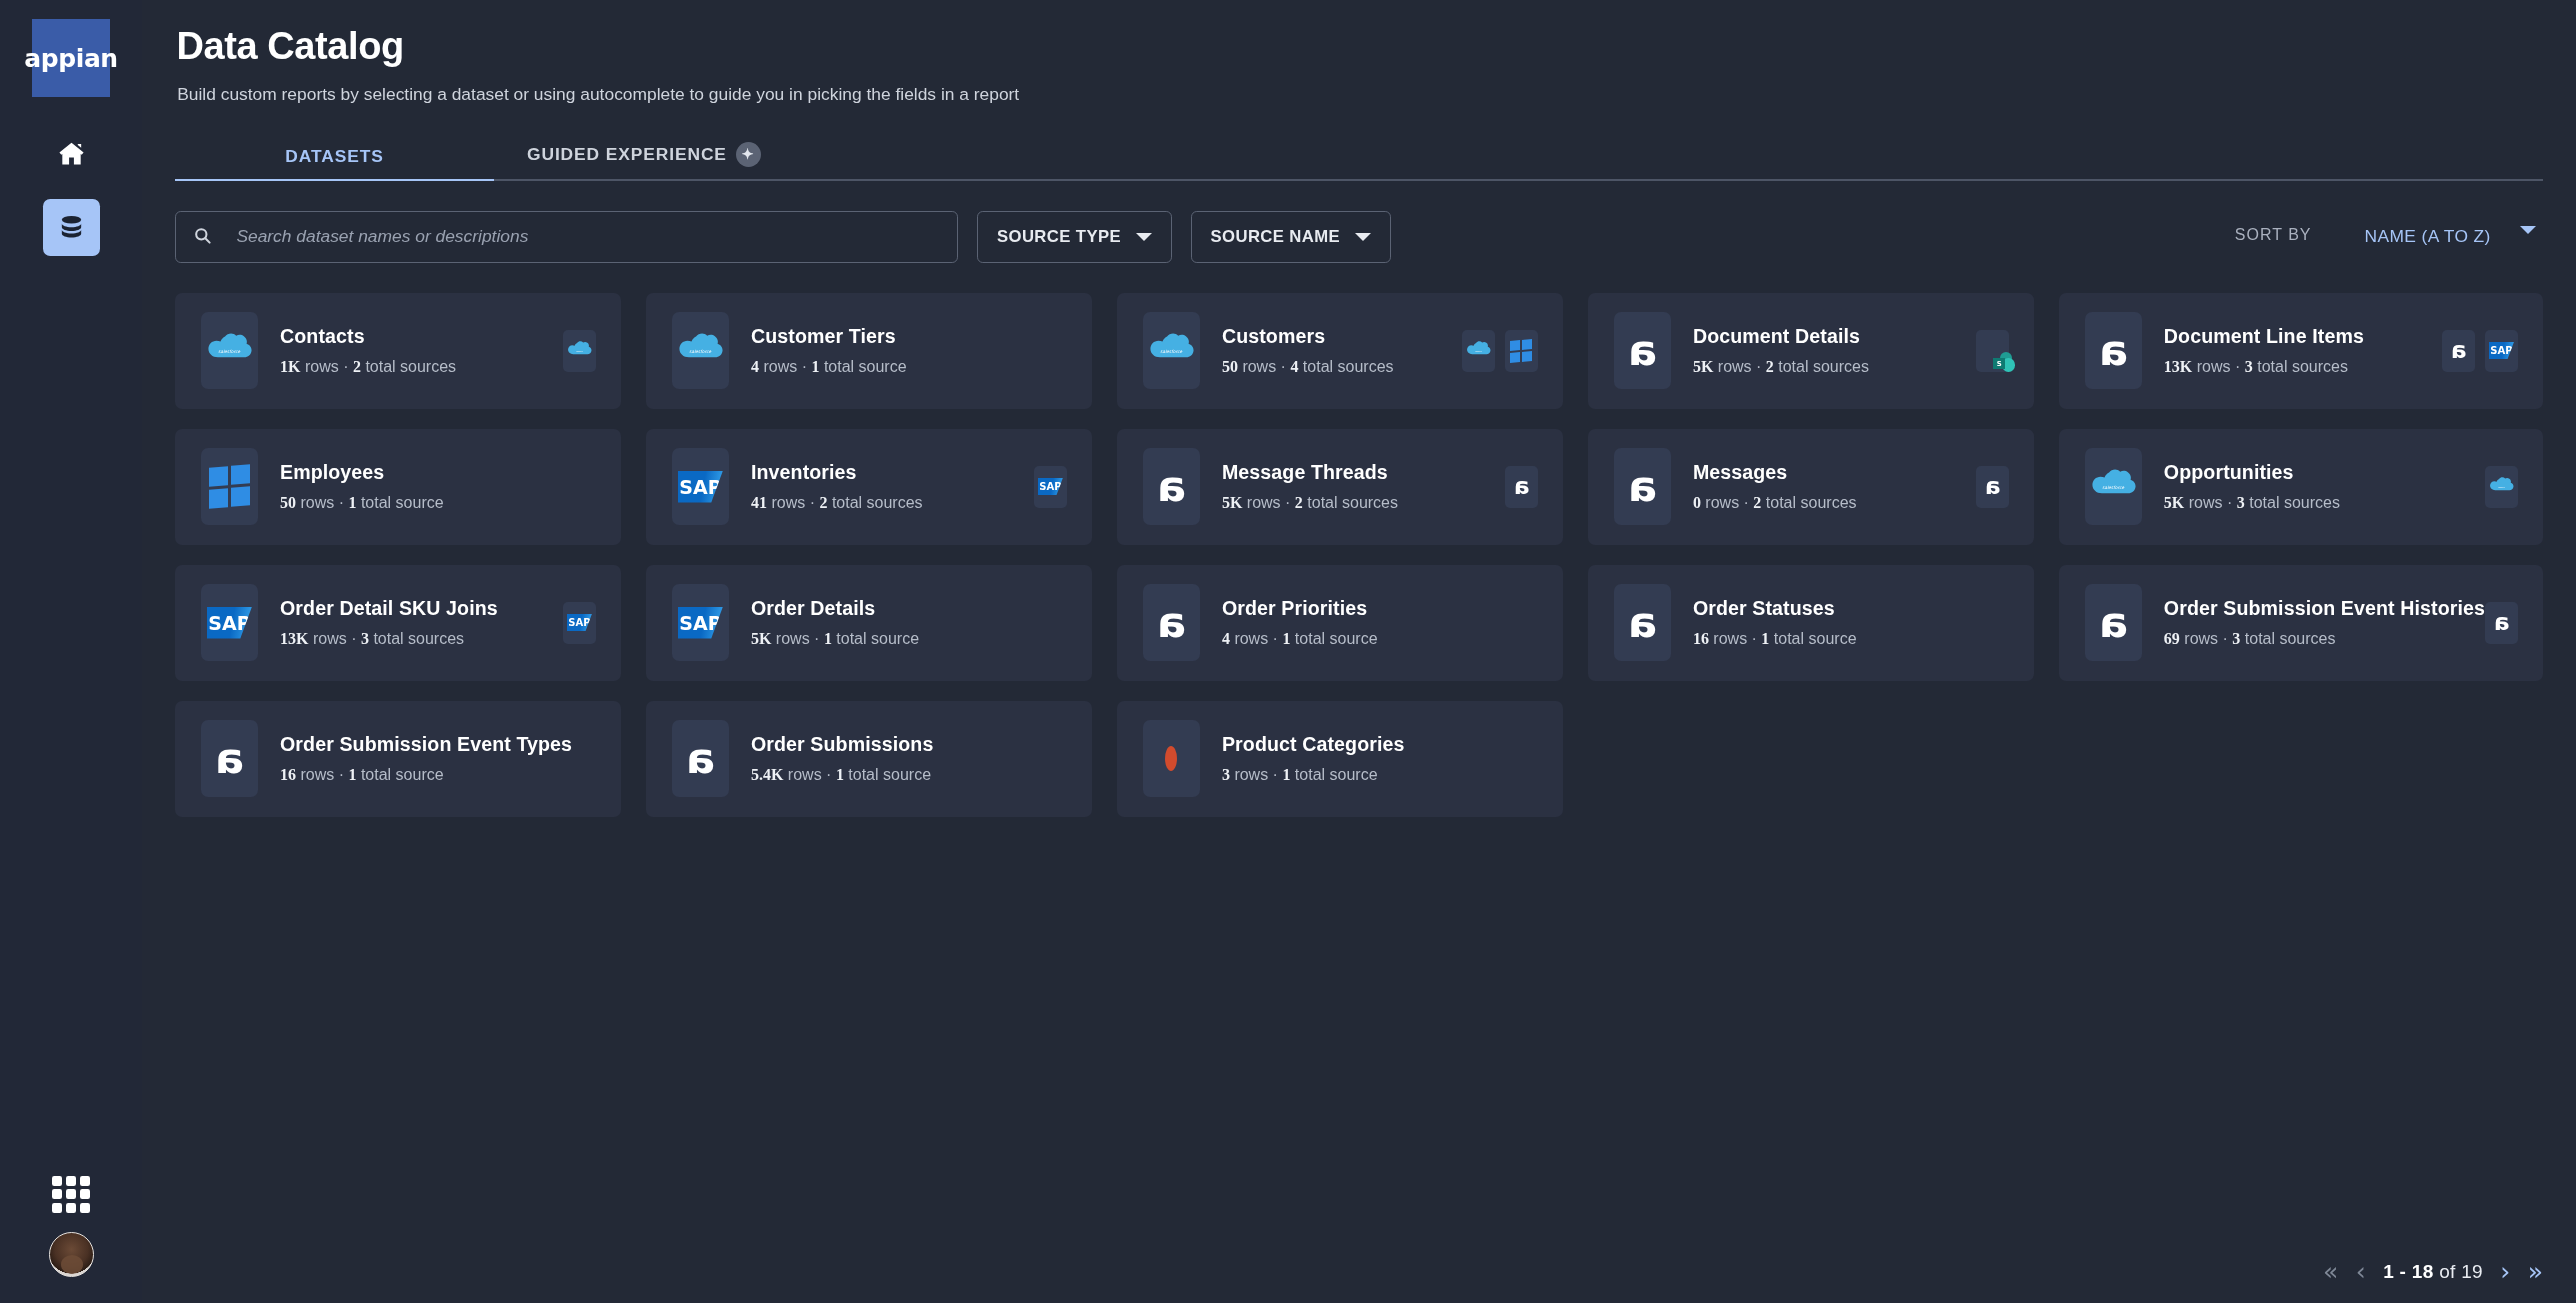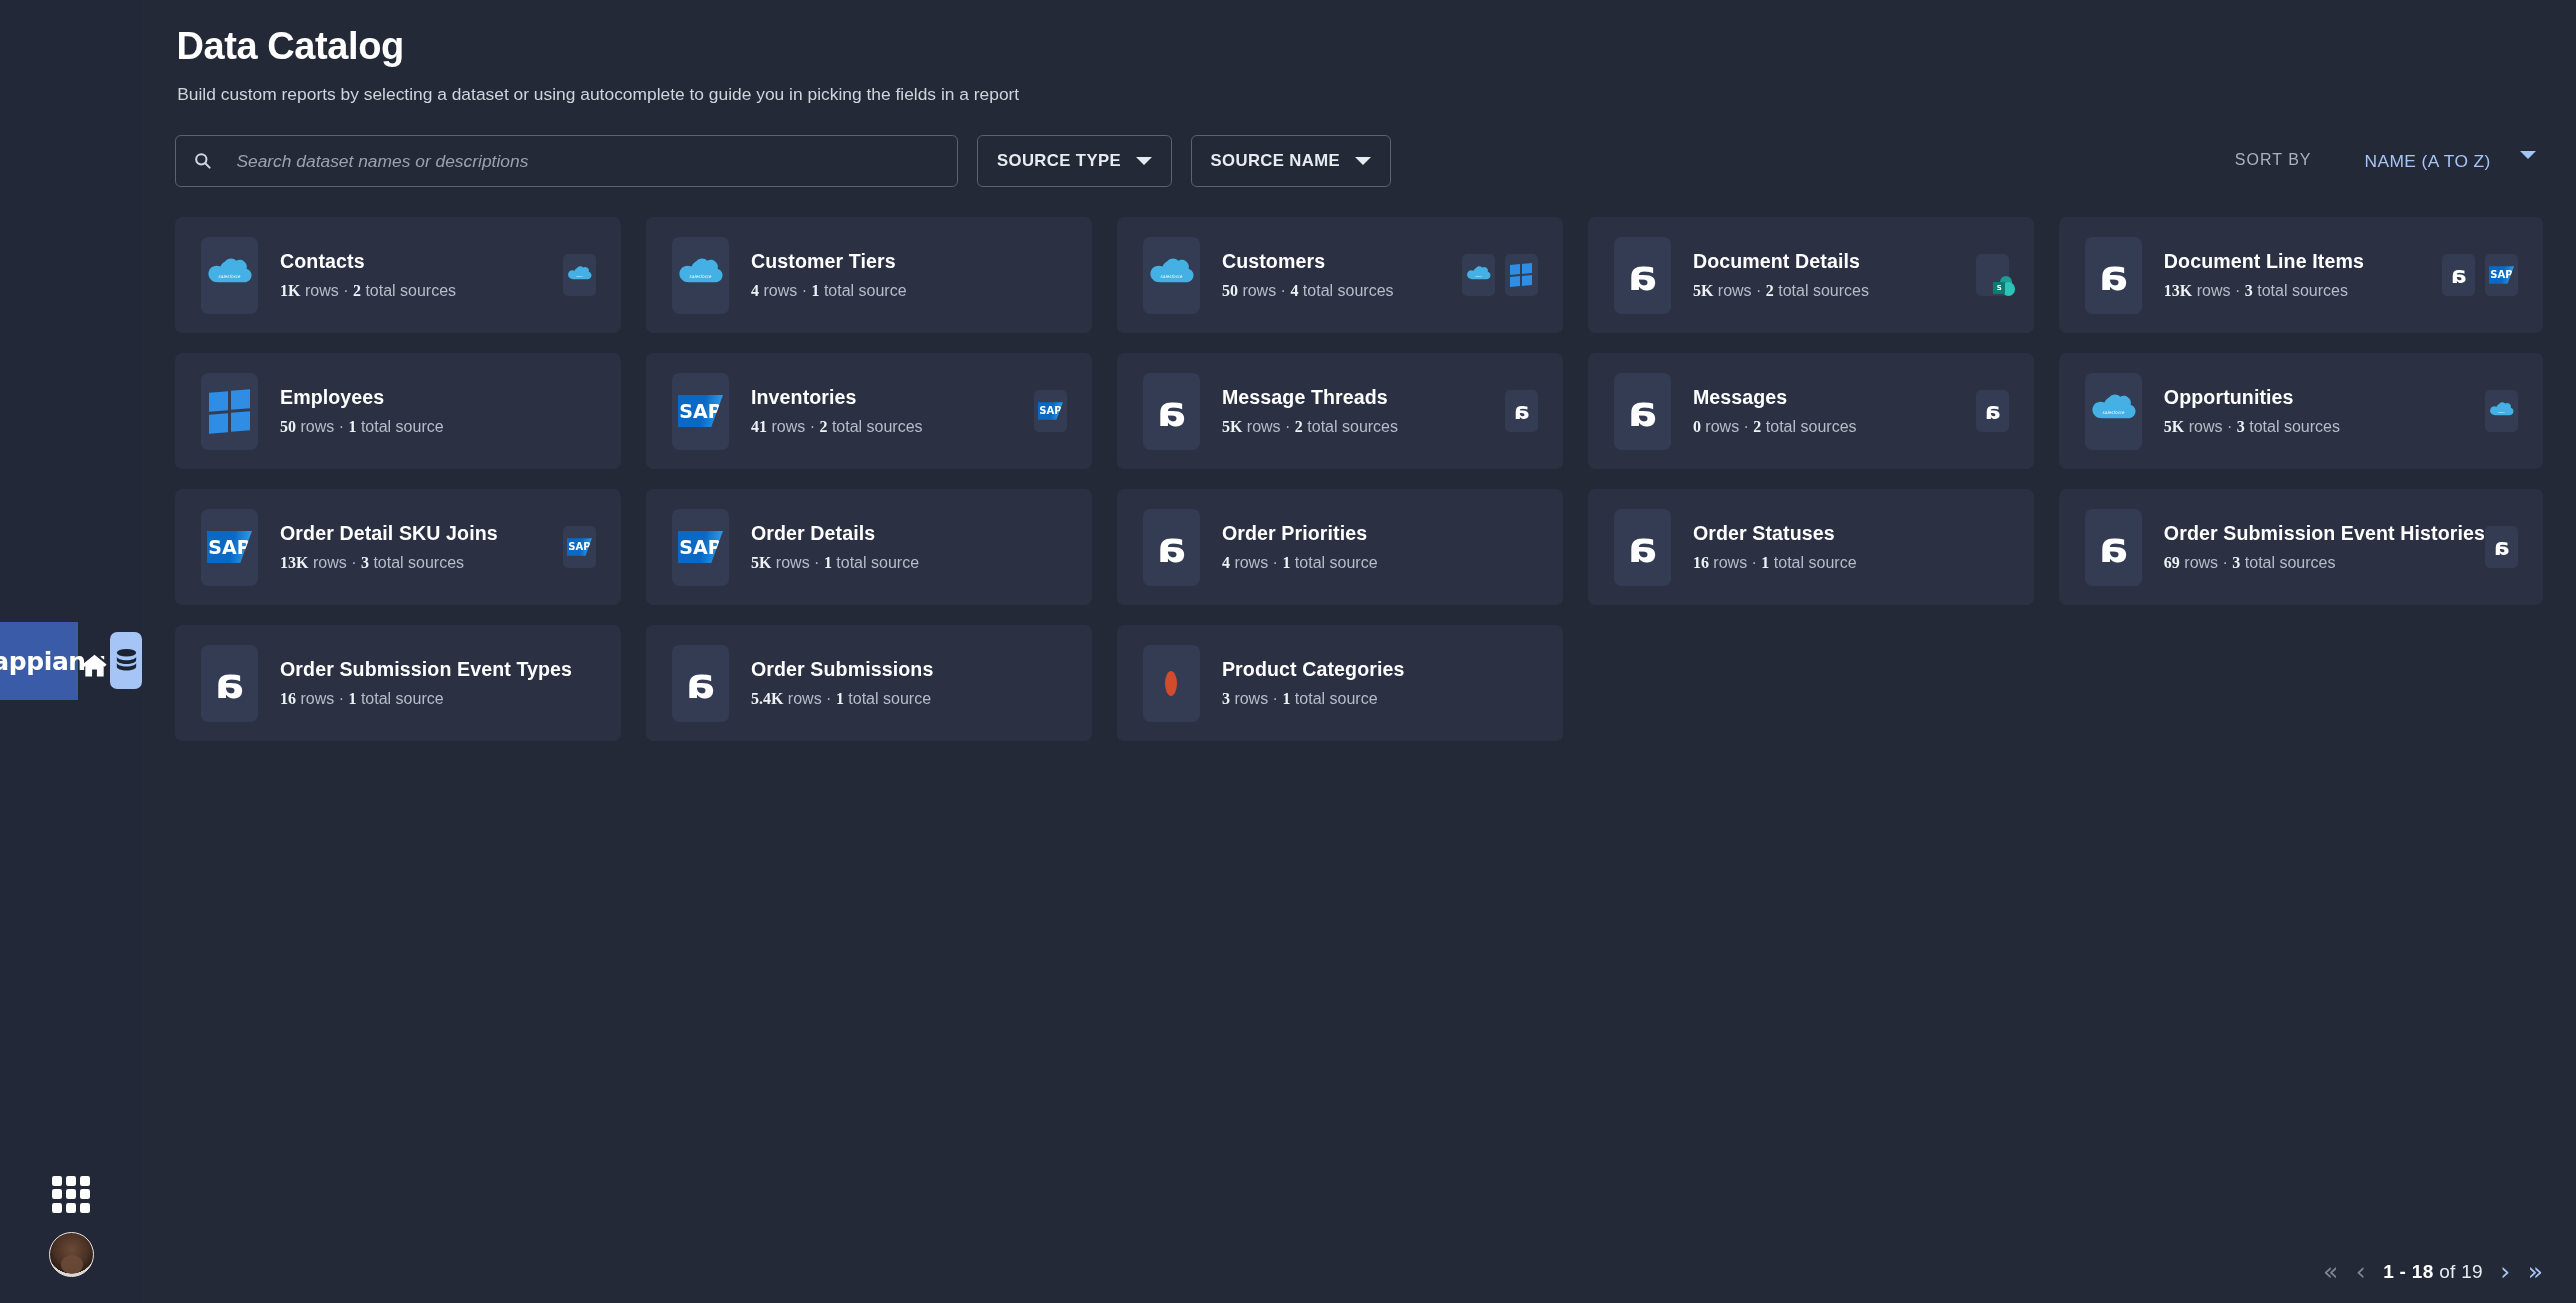--- a/index.html
+++ b/index.html
@@ -8,21 +8,21 @@
     background: #232936;
     font-family: "Liberation Sans", sans-serif;
     overflow: hidden;
   }
   .app { display: flex; width: 2576px; height: 1303px; }
 
   
   .sidebar {
     width: 142px; height: 100%;
     background: #222837;
-    display: flex; align-items: center;
+    display: flex; flex-direction: column; align-items: center;
     flex: 0 0 142px;
     position: relative;
   }
   .logo {
     width: 78px; height: 78px; margin-top: 19px;
     background: #3a5ca8;
     display: flex; align-items: center; justify-content: center;
     color: #ffffff; font-size: 25px; font-weight: bold;
     letter-spacing: -0.4px;
     font-family: "DejaVu Sans", sans-serif;
@@ -217,20 +217,29 @@
       </div>
       <div class="avatar"></div>
     </div>
   </div>
 
   <div class="main">
 
     <div class="page-title">Data Catalog</div>
     <div class="page-subtitle">Build custom reports by selecting a dataset or using autocomplete to guide you in picking the fields in a report</div>
 
+    <div class="tabs">
+      <div class="tab active">
+        <span>DATASETS</span>
+      </div>
+      <div class="tab">
+        <span>GUIDED EXPERIENCE</span>
+        <span class="sparkle">✦</span>
+      </div>
+    </div>
 
     <div class="toolbar">
       <div class="search-box">
         <span>
           <svg width="19" height="19" viewBox="0 0 24 24" fill="none" stroke="#cfd4dd" stroke-width="2.6">
             <circle cx="10.5" cy="10.5" r="6.5"></circle>
               <line x1="15.5" y1="15.5" x2="21" y2="21" stroke-linecap="round"></line>
           </svg>
         </span>
         <span class="txt">Search dataset names or descriptions</span>

